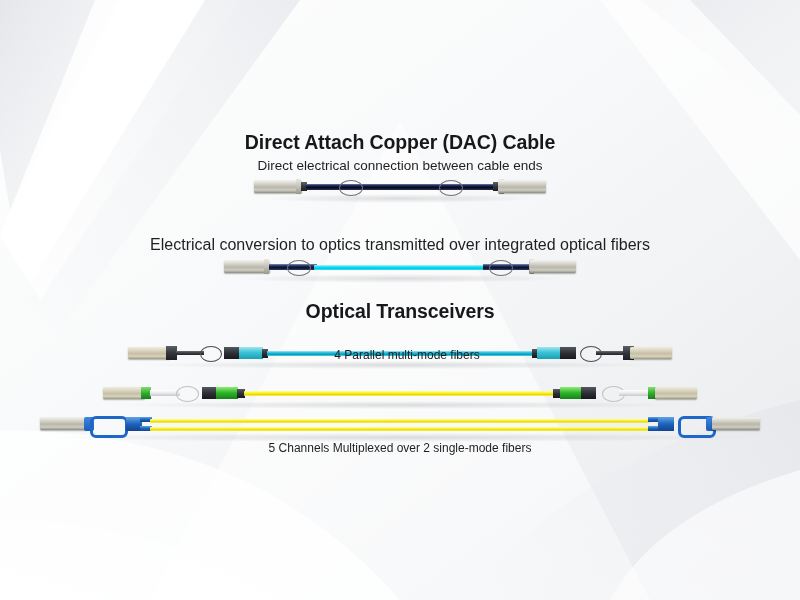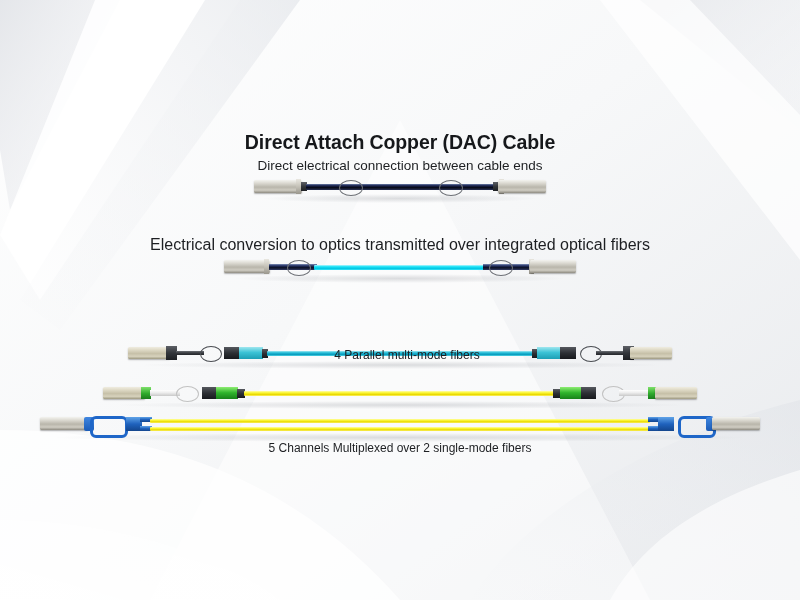--- a/index.html
+++ b/index.html
@@ -208,20 +208,21 @@
     <div class="cable cable-cyan" style="left:90px; top:8.5px; width:172px; height:5.5px;"></div>
     <div class="boot-navy" style="left:259px; top:8px; width:48px; height:6px;"></div>
 
     <div class="ring ring-thin" style="left:63px; top:4px; width:22px; height:14px;"></div>
     <div class="ring ring-thin" style="left:265px; top:4px; width:22px; height:14px;"></div>
 
     <div class="mod-cap" style="left:305px; top:3px; width:5px; height:15px;"></div>
     <div class="mod mod-silver" style="left:306px; top:4px; width:46px; height:13px;"></div>
   </div>
 
+  <div class="section-title" style="top:300px; font-size:19.5px;">Optical Transceivers</div>
 
   <div class="assembly" style="left:128px; top:344px; width:544px; height:22px;">
     <div class="shadow-el" style="left:14px; top:17px; width:516px; height:8px;"></div>
 
     <div class="mod mod-tan" style="left:0; top:3px; width:42px; height:12px;"></div>
     <div class="mod-dark" style="left:38px; top:2px; width:11px; height:14px;"></div>
     <div class="tab tab-dark" style="left:48px; top:7px; width:28px; height:4px;"></div>
     <div class="ring ring-dark" style="left:72px; top:2px; width:20px; height:14px;"></div>
 
     <div class="mpo mpo-body-dark" style="left:96px; top:3px; width:16px; height:12px;"></div>

